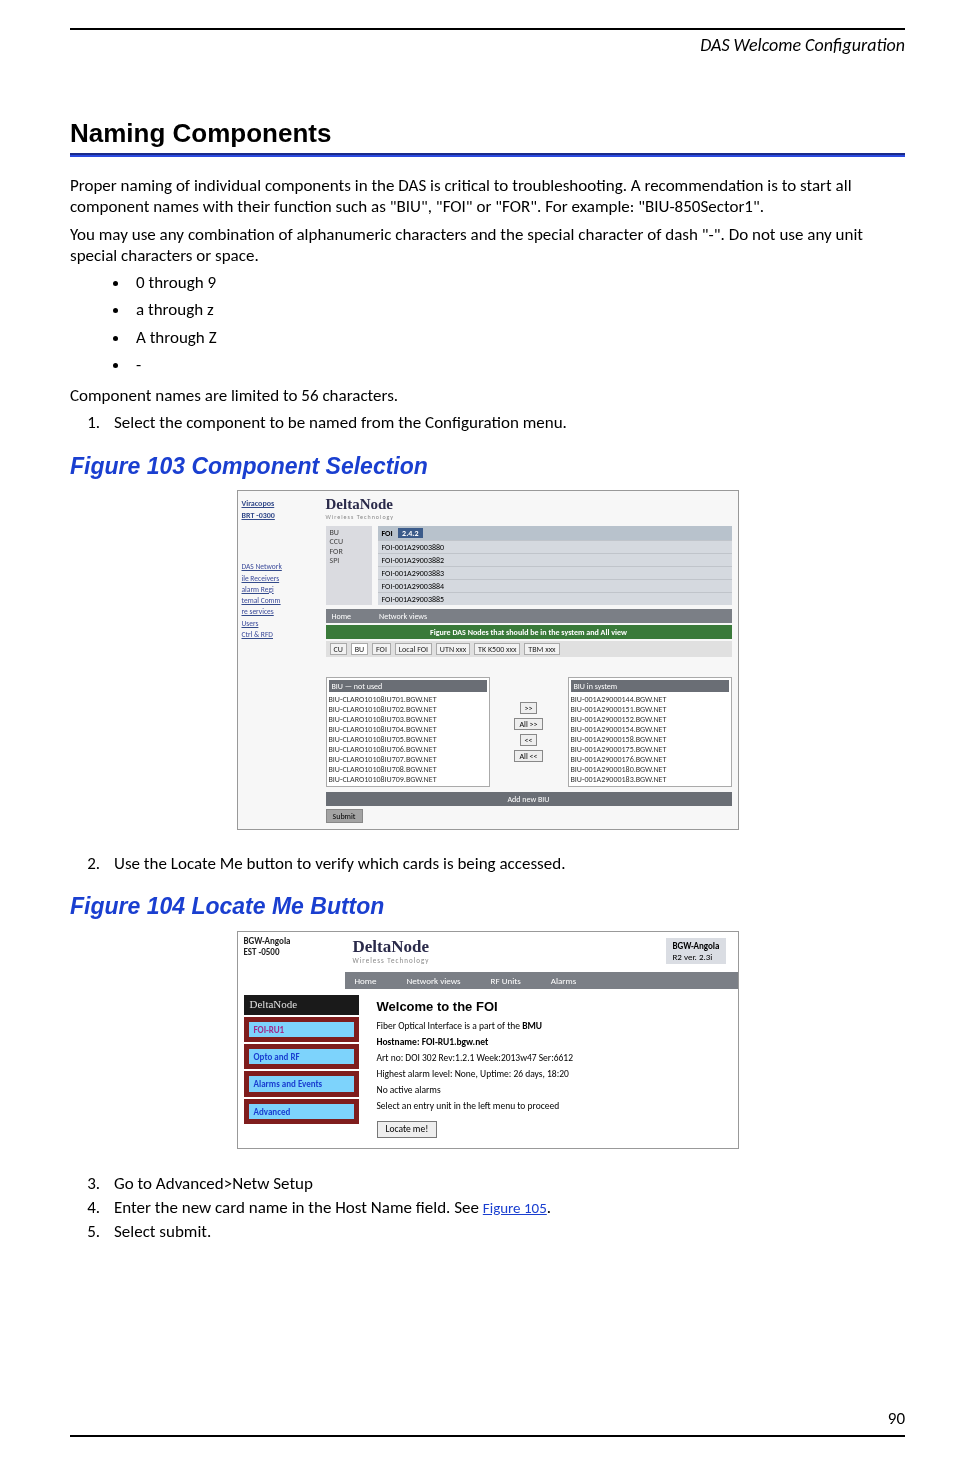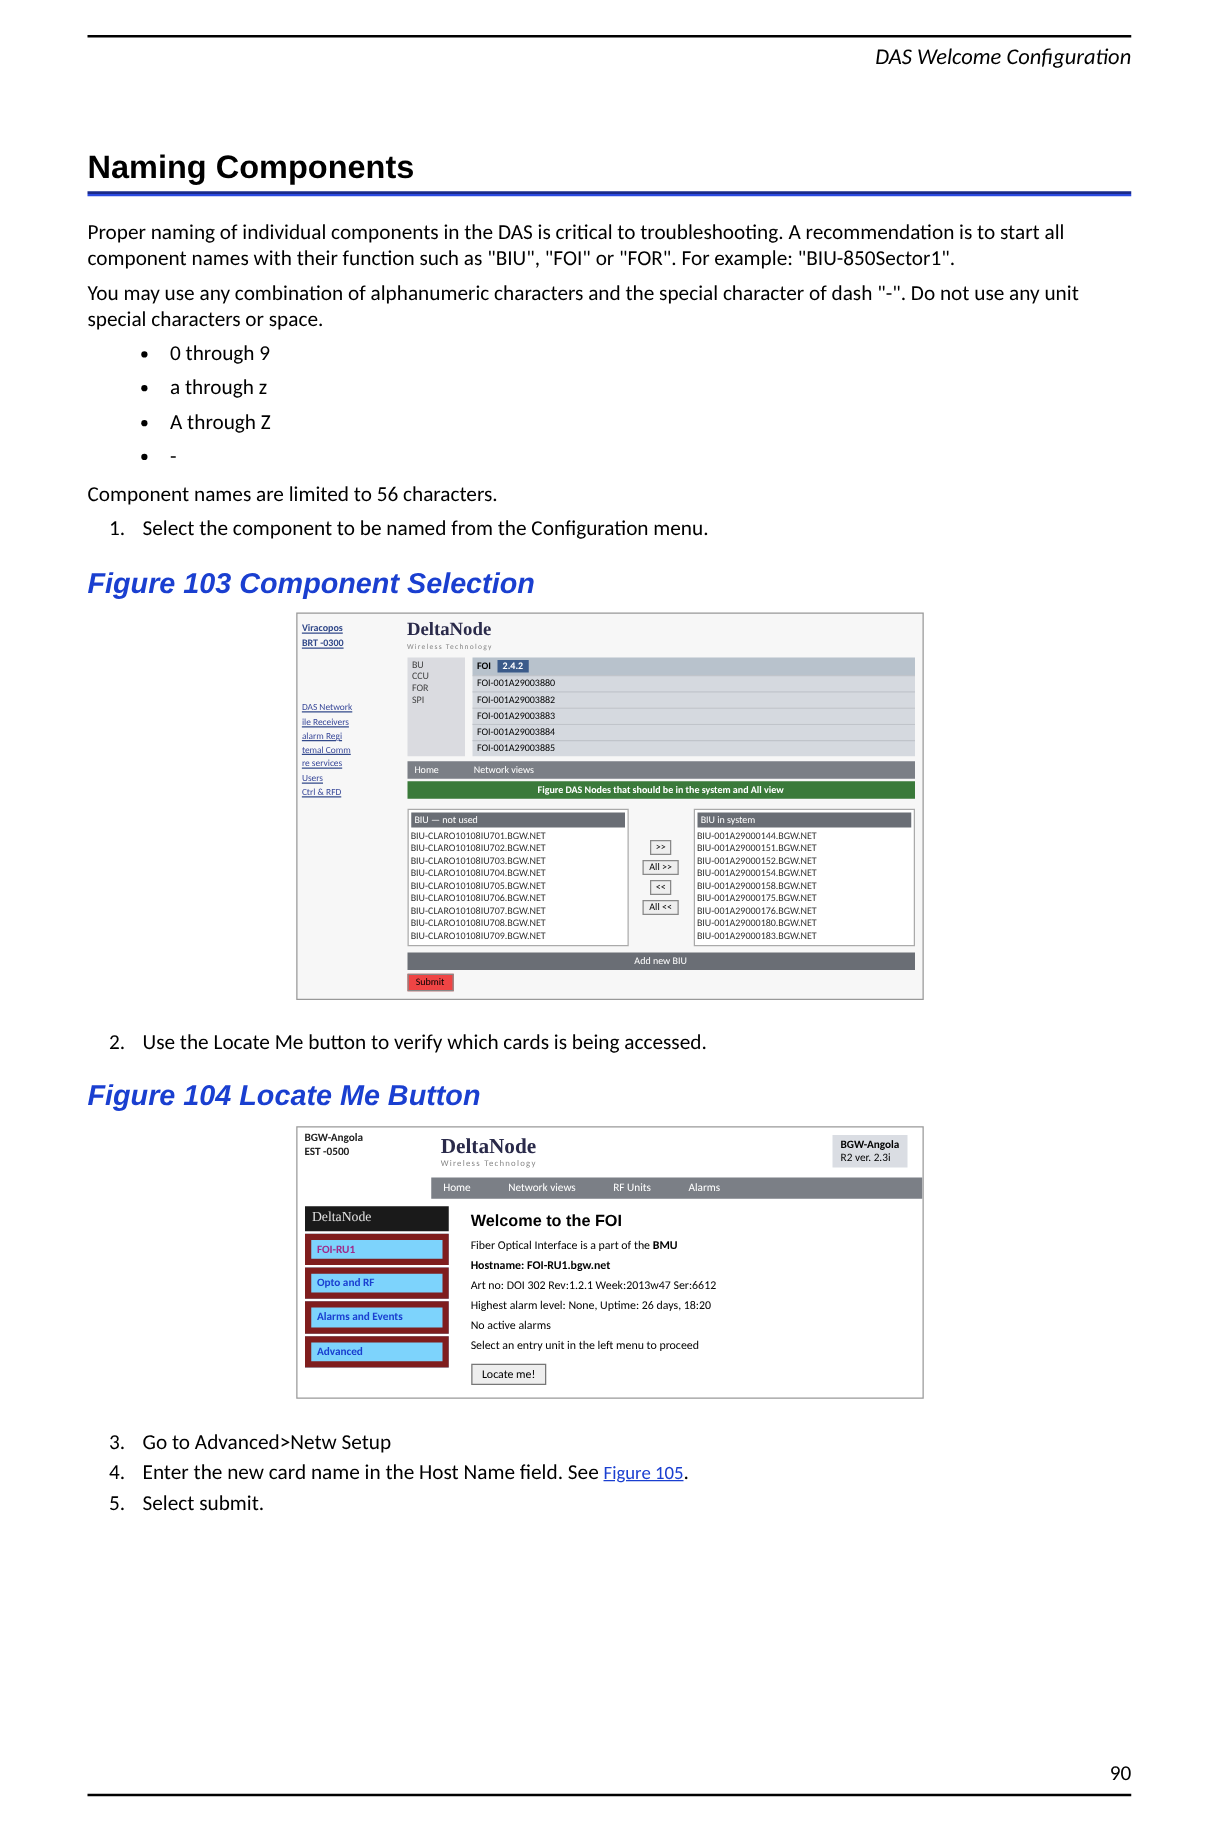--- a/index.html
+++ b/index.html
@@ -65,29 +65,29 @@
   .fig103 .brand-sub { font-size: 6px; color: #888; letter-spacing: 1px; }
   .fig103 .topbar1 { display: flex; gap: 6px; margin-top: 4px; }
   .fig103 .col1 { width: 38px; background: #dadbe0; color: #444; padding: 2px 4px; line-height: 1.2; }
   .fig103 .foigrid { flex: 1; }
   .fig103 .foi-head { background: #b8c2cc; padding: 2px 4px; font-weight: bold; }
   .fig103 .foi-row { background: #d5d9df; padding: 1px 4px; border-top:1px solid #c0c4ca; }
   .fig103 .menubar { background: #7b7f86; color: #fff; padding: 2px 6px; margin-top: 4px; display:flex; gap: 28px; }
   .fig103 .greenbar { background: #3a7a3a; color: #fff; text-align: center; padding: 2px; font-weight: bold; margin-top: 2px; }
   .fig103 .tabs { background: #e0e0e0; padding: 2px 4px; color: #222; margin-top: 2px; }
   .fig103 .tabs .t { background: #f2f2f2; border:1px solid #aaa; padding: 0 3px; margin-right: 2px; display:inline-block; }
-  .fig103 .twocol { display:flex; gap: 6px; margin-top: 8px; }
+  .fig103 .twocol { display:flex; gap: 19px; margin-top: 20px; }
   .fig103 .listbox { flex:1; background:#fff; border:1px solid #aaa; padding: 2px; line-height: 1.25; color:#333; }
   .fig103 .listbox .lh { background:#6a6e75; color:#fff; padding:1px 3px; margin-bottom:2px; }
   .fig103 .midbtns { width: 40px; display:flex; flex-direction:column; gap:4px; justify-content:center; align-items:center; }
   .fig103 .b { background:#eee; border:1px solid #888; padding:0 4px; font-size:8px; }
   .fig103 .addrow { background:#6a6e75; color:#fff; padding:2px 4px; text-align:center; margin-top:5px; }
   .fig103 .nodein { display:flex; gap:6px; align-items:center; margin-top:3px; }
   .fig103 .nodein input { flex:1; height:12px; font-size:8px; border:1px solid #888; }
-  .fig103 .submitb { background:#ef4444; border:1px solid #888; padding:1px 6px; margin-top:3px; display:inline-block; }
+  .fig103 .submitb { background:#a3a3a3; border:1px solid #888; padding:1px 6px; margin-top:3px; display:inline-block; }
 
   
   .fig104 {
     display:inline-block; width: 500px; border:1px solid #999; background:#fff; font-size:9px; text-align:left; overflow:hidden;
   }
   .fig104 .top { display:flex; }
   .fig104 .tz { width: 95px; padding: 4px 6px; font-weight:bold; color:#222; font-size:9px; line-height:1.2; }
   .fig104 .head { flex:1; }
   .fig104 .brand {
     font-family: Georgia, serif; font-size: 17px; color: #2a2a4a; font-weight: bold; padding: 4px 8px 0 8px;
@@ -168,20 +168,29 @@
           <div class="foi-row">FOI-001A29003883</div>
           <div class="foi-row">FOI-001A29003884</div>
           <div class="foi-row">FOI-001A29003885</div>
         </div>
       </div>
       <div class="menubar">
         <span>Home</span>
         <span>Network views</span>
       </div>
       <div class="greenbar">Figure DAS Nodes that should be in the system and All view</div>
+      <div class="tabs">
+        <span class="t">CU</span>
+        <span class="t" style="background:#fff">BU</span>
+        <span class="t">FOI</span>
+        <span class="t">Local FOI</span>
+        <span class="t">UTN xxx</span>
+        <span class="t">TK K500 xxx</span>
+        <span class="t">TBM xxx</span>
+      </div>
       <div class="twocol">
         <div class="listbox">
           <div class="lh">BIU — not used</div>
           <div>BIU-CLARO10108IU701.BGW.NET</div>
           <div>BIU-CLARO10108IU702.BGW.NET</div>
           <div>BIU-CLARO10108IU703.BGW.NET</div>
           <div>BIU-CLARO10108IU704.BGW.NET</div>
           <div>BIU-CLARO10108IU705.BGW.NET</div>
           <div>BIU-CLARO10108IU706.BGW.NET</div>
           <div>BIU-CLARO10108IU707.BGW.NET</div>

